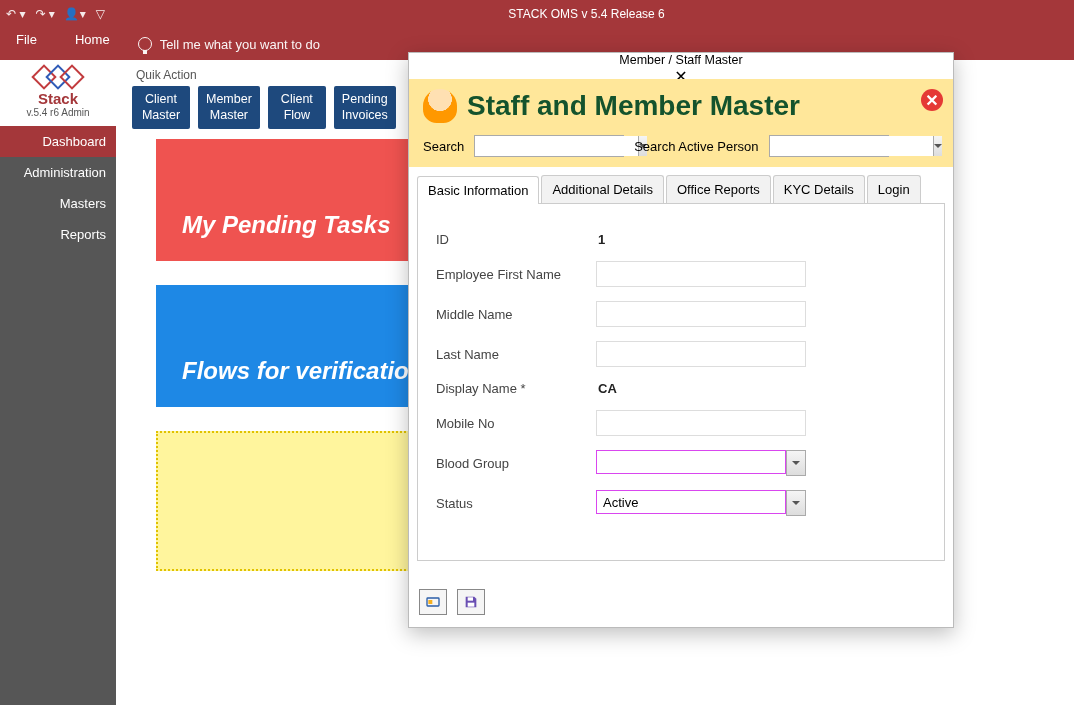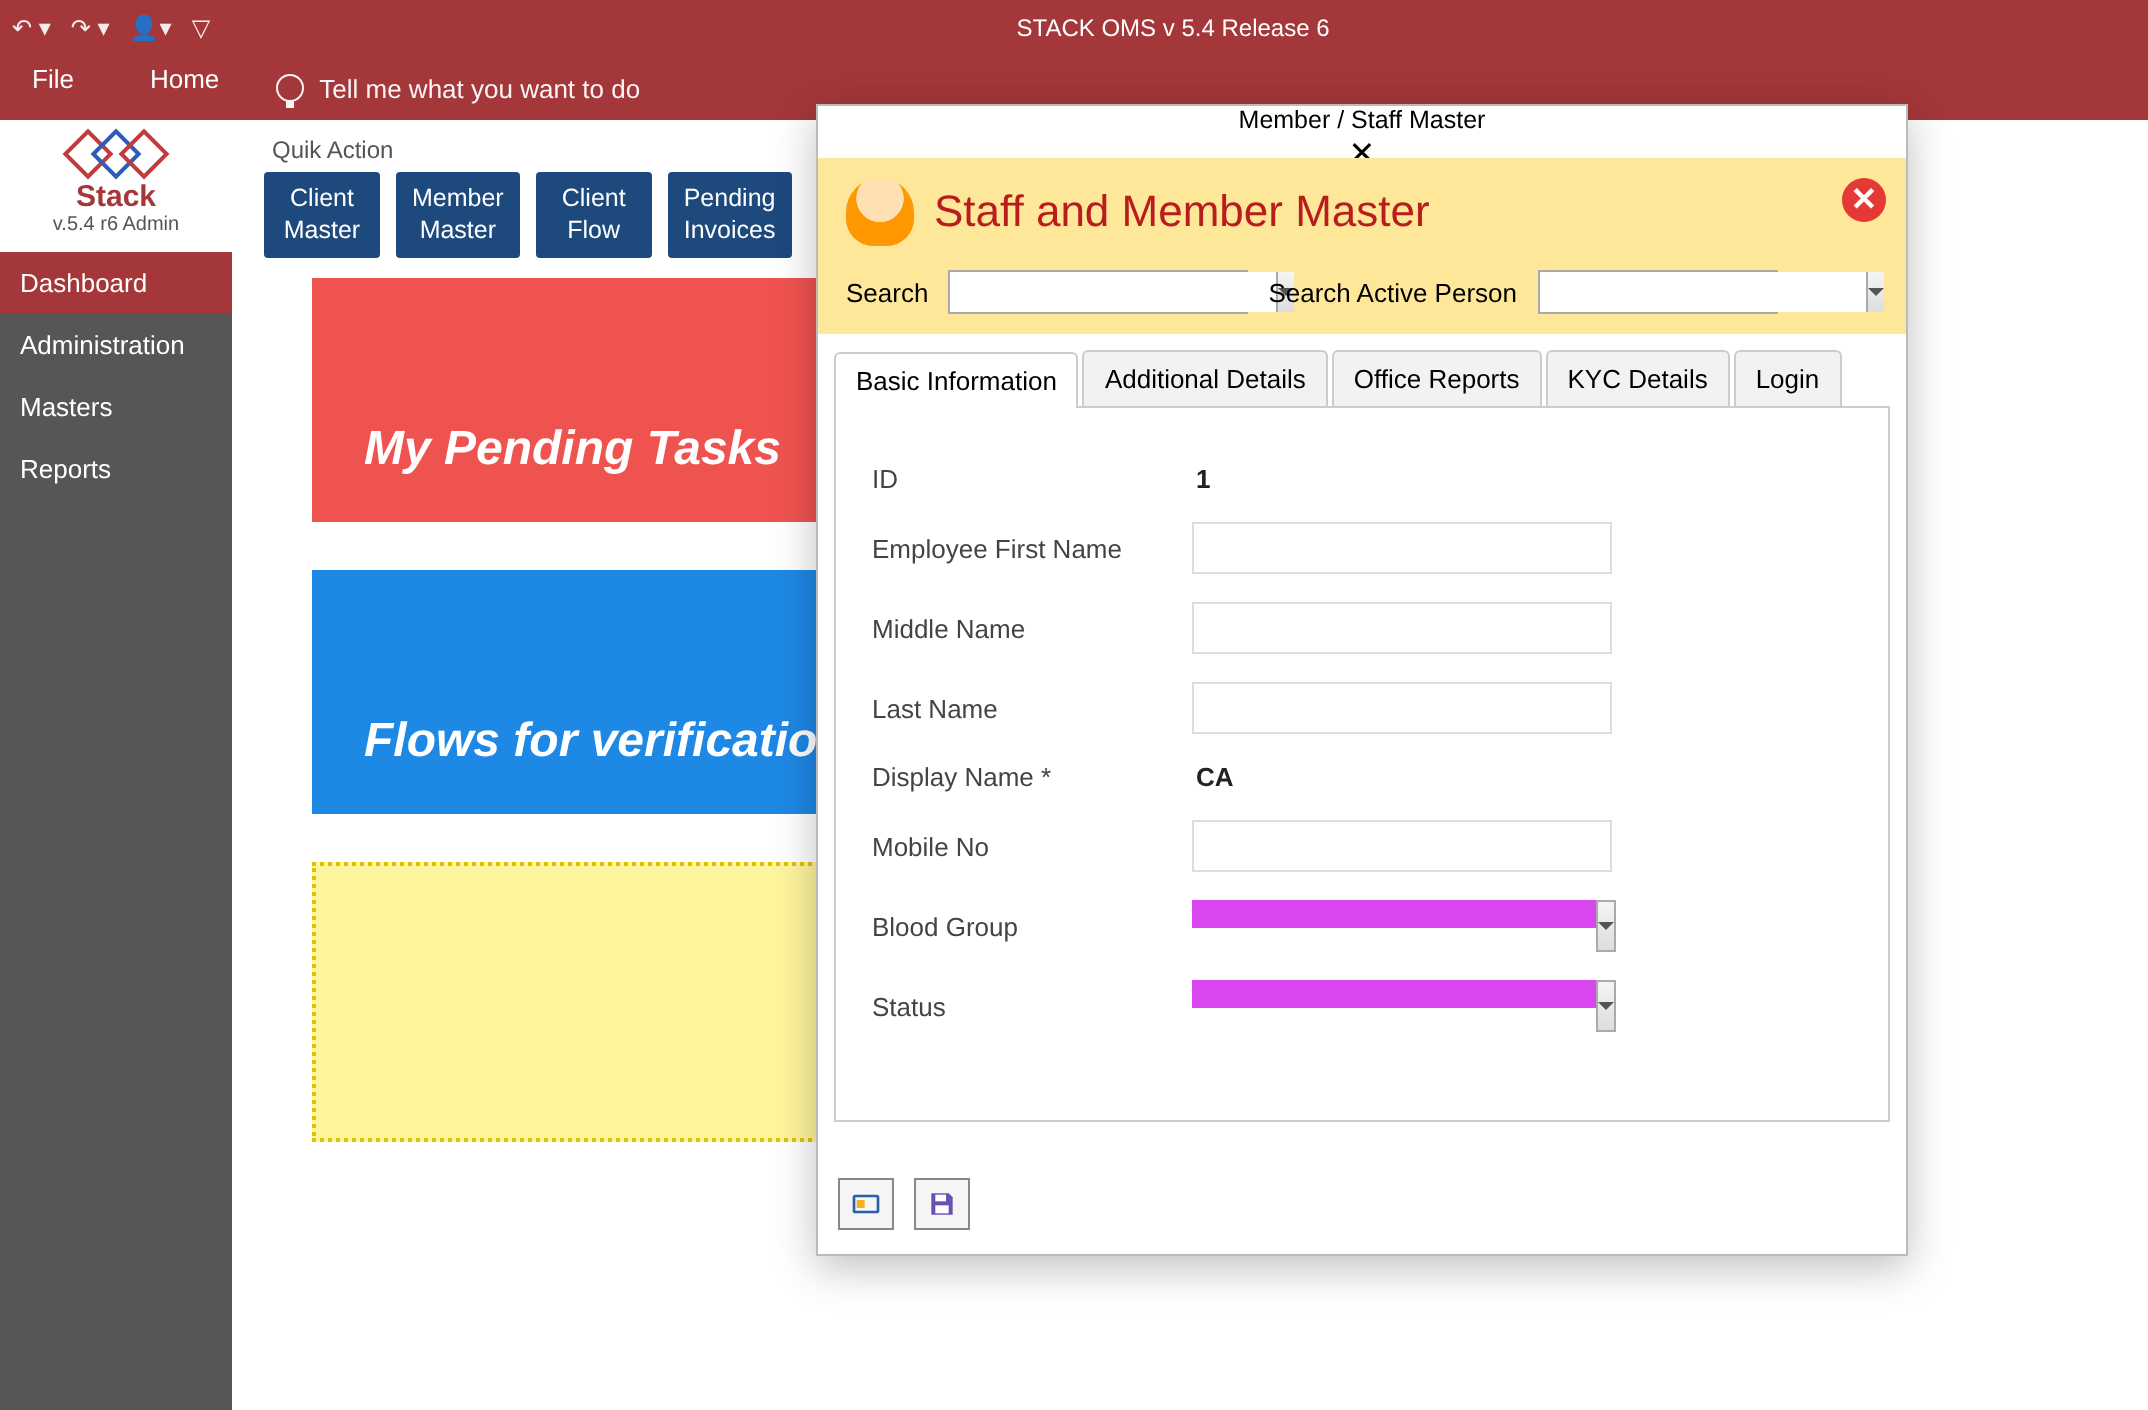--- a/index.html
+++ b/index.html
@@ -43,21 +43,21 @@
   }
   .brandbox { background:#fff; color:#333; text-align:center; padding:6px 2px 8px; }
   .logo { display:flex; justify-content:center; gap:-4px; margin-bottom:2px;}
   .diamond {
     width:18px; height:18px; transform: rotate(45deg);
     border:2.5px solid #c23b3e; margin:2px -2px;
   }
   .db { border-color:#2f5bb7; }
   .brandname { font-weight:600; color:#a4373a; font-size:15px; }
   .brandsub  { font-size:10px; color:#555; }
-  .navitem { padding:8px 10px; cursor:pointer; }
+  .navitem { padding:8px 10px; text-align:right; cursor:pointer; }
   .navitem.active { background:#a4373a; }
 
   .main { flex:1; background:#fff; position:relative; }
 
   .quiklabel { font-size:12px; color:#555; padding:8px 0 4px 20px;}
   .quikrow { display:flex; gap:8px; padding:0 0 10px 16px; }
   .qbtn {
     background:#1e497d; color:#fff; font-size:12.5px;
     padding:6px 8px; text-align:center; border-radius:2px;
     min-width:58px; line-height:1.25; cursor:pointer;
@@ -97,21 +97,21 @@
   .m-close{ font-size:16px; cursor:pointer; padding:0 4px;}
   .m-head{
     background:#ffe79a; padding:10px 14px 12px;
     display:flex; align-items:center; gap:10px; position:relative;
   }
   .m-head .person{
     width:34px; height:34px; border-radius:50% 50% 40% 40%;
     background:radial-gradient(circle at 50% 30%, #ffe0b2 0 40%, #ff9800 41% 100%);
     position:relative;
   }
-  .m-head h2{ font-size:22px; font-weight:400; color:#b91c1c;}
+  .m-head h2{ font-size:28px; font-weight:700; color:#14532d;}
   .m-head .closecircle{
     position:absolute; right:10px; top:10px;
     width:22px; height:22px; border-radius:50%; background:#e53935; color:#fff;
     display:flex; align-items:center; justify-content:center; font-weight:700; cursor:pointer;
   }
   .m-search{
     background:#ffe79a; padding:0 14px 10px;
     display:flex; align-items:center; gap:10px; font-size:13px;
   }
   .m-search .combo{
@@ -128,21 +128,21 @@
   .tab.active{ background:#fff; position:relative; top:1px;}
   .formwrap{ border:1px solid #ccc; border-top:none; margin:0 8px 26px; padding:28px 18px 30px;}
   .frow{ display:flex; align-items:center; margin-bottom:14px; font-size:13px; color:#444;}
   .frow label{ width:160px; }
   .frow .val{ width:210px; }
   .frow input[type=text]{
     width:210px; height:26px; border:1px solid #ddd; padding:0 6px; font-size:13px;
   }
   .frow .static{ font-weight:600; color:#222; padding-left:2px;}
   .frow .sel{ display:flex; width:210px;}
-  .frow .sel input{ flex:1; border:7px solid #d946ef; height:14px;}
+  .frow .sel input{ flex:1; border:1px solid #d946ef; height:24px;}
   .frow .sel .drop{ width:20px; height:26px; border:1px solid #aaa;
     background:linear-gradient(#f5f5f5,#ddd); display:flex; align-items:center; justify-content:center;}
   .frow .sel .drop::after{content:""; border:4px solid transparent; border-top-color:#555; margin-top:3px;}
 
   .m-actions{ display:flex; gap:10px; padding:2px 10px 12px;}
   .iconbtn{ width:28px; height:26px; border:1px solid #888; background:#f5f5f5;
     display:flex; align-items:center; justify-content:center; cursor:pointer;}
   .iconbtn svg{ width:16px; height:16px;}
 </style>
 </head>

